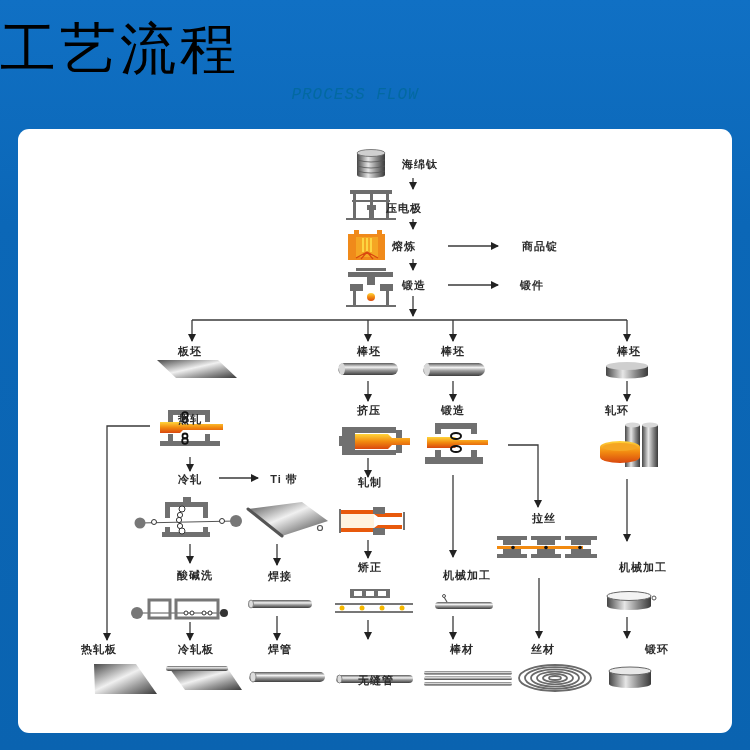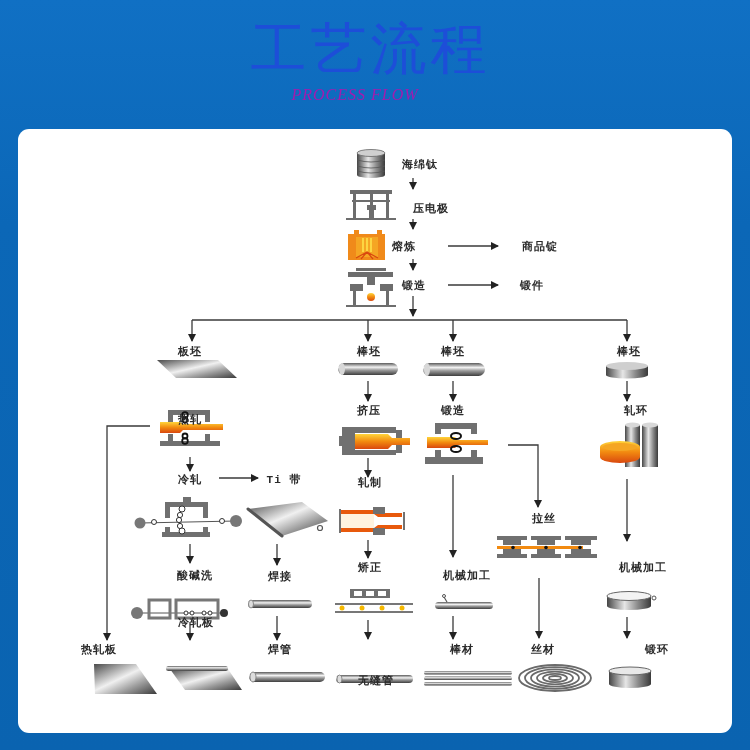--- a/index.html
+++ b/index.html
@@ -1,29 +1,29 @@
 <!DOCTYPE html>
 <html><head>
 <meta charset="utf-8">
 <style>
   html, body { margin:0; padding:0; }
   body { width:750px; height:750px; overflow:hidden; position:relative;
          background: linear-gradient(180deg,#1070c4 0%,#0b67b7 30%,#0a63b0 100%);
          font-family: "DejaVu Sans", sans-serif; }
-  .title { position:absolute; left:0; width:741px; top:14px; text-align:center;
-           color:#1d4ed8; font-size:56px; font-weight:300; letter-spacing:4px; line-height:70px; }
+  .title { position:absolute; left:0; width:741px; top:14px; text-align:left;
+           color:#000000; font-size:56px; font-weight:300; letter-spacing:4px; line-height:70px; }
   .subtitle { position:absolute; left:274px; width:162px; top:86px; text-align:center;
-              color:#a21caf; font-size:16px; font-style:italic; letter-spacing:1px;
-              font-family:Liberation Serif, serif; }
+              color:#0369a1; font-size:16px; font-style:italic; letter-spacing:1px;
+              font-family:Liberation Mono, monospace; }
   .panel { position:absolute; left:18px; top:129px; width:714px; height:604px;
            background:#ffffff; border-radius:11px; }
   svg.diagram { position:absolute; left:0; top:0; }
   .lbl { position:absolute; transform:translate(-50%,-50%); white-space:nowrap;
          font-size:11px; font-weight:bold; color:#2b2b2b; letter-spacing:1px;
-         font-family:Liberation Mono, monospace; }
+         font-family:Liberation Sans, sans-serif; }
 </style>
 </head>
 <body>
 
 <div class="title">工艺流程</div>
 <div class="subtitle">PROCESS FLOW</div>
 <div class="panel"></div>
 
 <svg class="diagram" width="750" height="750" viewBox="0 0 750 750">
   <defs>
@@ -329,45 +329,45 @@
   </g>
 
   <g>
     <rect x="609" y="671" width="42" height="13" fill="url(#mH)"></rect>
     <ellipse cx="630" cy="684" rx="21" ry="4" fill="url(#mH)"></ellipse>
     <ellipse cx="630" cy="671" rx="21" ry="4" fill="#e8e8e8" stroke="#666" stroke-width="1"></ellipse>
   </g>
 </svg>
 
 <div class="lbl" style="left:420px;top:164px">海绵钛</div>
-<div class="lbl" style="left:431px;top:208px">压电极</div>
+<div class="lbl" style="left:404px;top:208px">压电极</div>
 <div class="lbl" style="left:404px;top:246px">熔炼</div>
 <div class="lbl" style="left:540px;top:246px">商品锭</div>
 <div class="lbl" style="left:414px;top:285px">锻造</div>
 <div class="lbl" style="left:532px;top:285px">锻件</div>
 
 <div class="lbl" style="left:190px;top:351px">板坯</div>
 <div class="lbl" style="left:190px;top:419px">热轧</div>
 <div class="lbl" style="left:190px;top:479px">冷轧</div>
 <div class="lbl" style="left:284px;top:479px">Ti 带</div>
 <div class="lbl" style="left:195px;top:575px">酸碱洗</div>
 <div class="lbl" style="left:280px;top:576px">焊接</div>
 <div class="lbl" style="left:99px;top:649px">热轧板</div>
-<div class="lbl" style="left:196px;top:622px">冷轧板</div>
+<div class="lbl" style="left:196px;top:649px">冷轧板</div>
 <div class="lbl" style="left:280px;top:649px">焊管</div>
 
 <div class="lbl" style="left:369px;top:351px">棒坯</div>
 <div class="lbl" style="left:369px;top:410px">挤压</div>
 <div class="lbl" style="left:370px;top:482px">轧制</div>
 <div class="lbl" style="left:370px;top:567px">矫正</div>
 <div class="lbl" style="left:376px;top:680px">无缝管</div>
 
 <div class="lbl" style="left:453px;top:351px">棒坯</div>
 <div class="lbl" style="left:453px;top:410px">锻造</div>
 <div class="lbl" style="left:467px;top:575px">机械加工</div>
 <div class="lbl" style="left:462px;top:649px">棒材</div>
 <div class="lbl" style="left:544px;top:518px">拉丝</div>
 <div class="lbl" style="left:543px;top:649px">丝材</div>
 
 <div class="lbl" style="left:629px;top:351px">棒坯</div>
-<div class="lbl" style="left:636px;top:410px">轧环</div>
+<div class="lbl" style="left:617px;top:410px">轧环</div>
 <div class="lbl" style="left:643px;top:567px">机械加工</div>
 <div class="lbl" style="left:657px;top:649px">锻环</div>
 
 </body></html>

